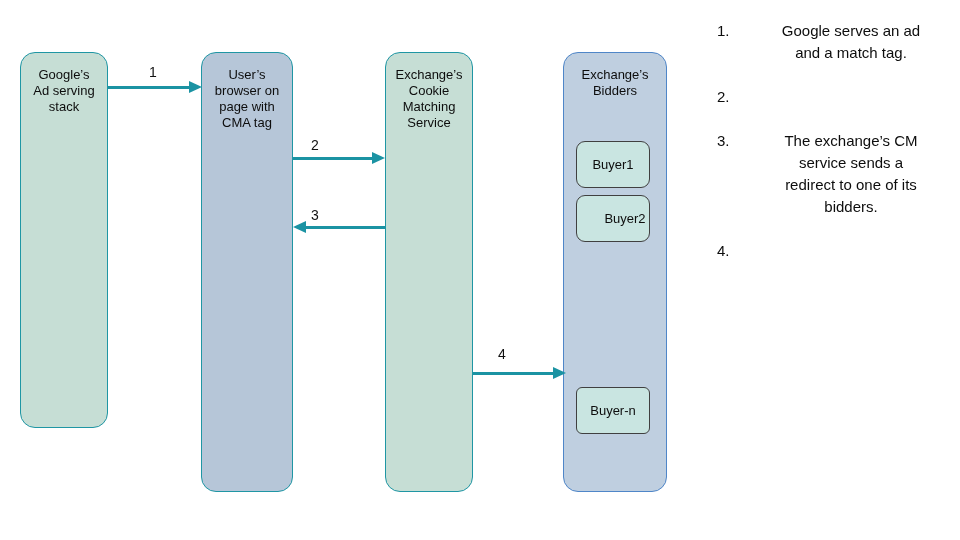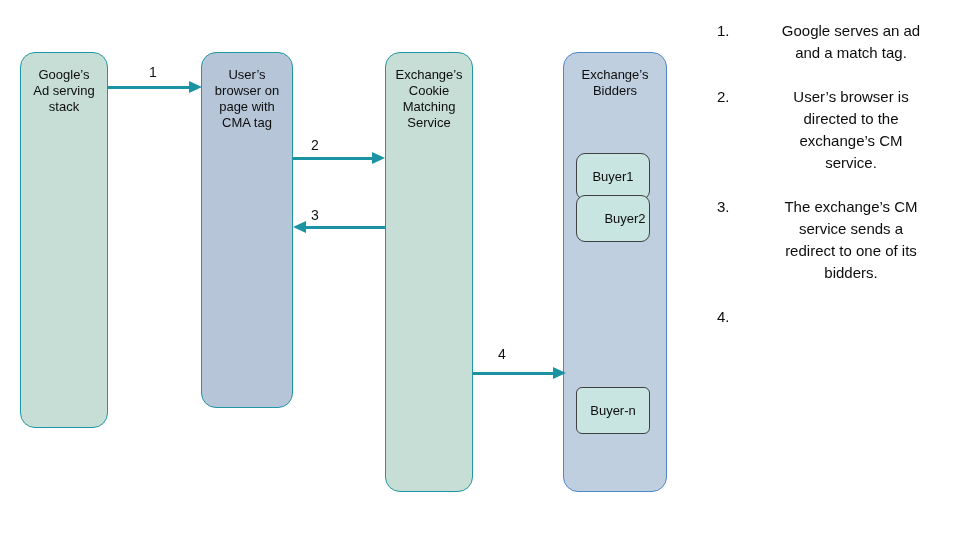--- a/index.html
+++ b/index.html
@@ -26,40 +26,40 @@
   .node-label {
     padding-top: 14px;
     text-align: center;
     font-size: 13px;
     line-height: 16px;
     white-space: pre-line;
   }
   .green  { background: #c6ded5; border-color: #1f96a4; }
   .bluegrey { background: #b6c6d8; border-color: #1f96a4; }
   .n-google  { left: 20px;  top: 52px; width: 88px;  height: 376px; }
-  .n-browser { left: 201px; top: 52px; width: 92px;  height: 356px; }
+  .n-browser { left: 201px; top: 52px; width: 92px;  height: 440px; }
   .n-cms     { left: 385px; top: 52px; width: 88px;  height: 440px; }
   .n-bidders { left: 563px; top: 52px; width: 104px; height: 440px;
                background: #bfcfe0; border-color: #4f86c8; }
   
   .buyer {
     position: absolute;
     left: 12px;
     width: 74px;
     height: 47px;
     box-sizing: border-box;
     background: #c9e5e1;
     border: 1px solid #404040;
     border-radius: 9px;
     display: flex;
     align-items: center;
     justify-content: center;
     font-size: 13px;
   }
-  .b1 { top: 100px; }
+  .b1 { top: 88px; }
   .b2 { top: 142px; padding-left: 24px; }
   .b3 { top: 198px; }
   .bn { top: 334px; border-radius: 6px; }
   
   .arrow { position: absolute; height: 12px; }
   .arrow .line {
     position: absolute;
     top: 4.5px;
     height: 3px;
     background: #1b93a3;
@@ -180,24 +180,20 @@
   <span class="arrow-label al4">4</span>
 
   <div class="steps">
     <div class="step">
       <span class="step-num">1.</span>
       <span class="step-text">Google serves an ad
 and a match tag.</span>
     </div>
     <div class="step">
       <span class="step-num">2.</span>
-      <span class="step-text">User’s browser is
-directed to the
-exchange’s CM
-service.</span>
     </div>
     <div class="step">
       <span class="step-num">3.</span>
       <span class="step-text">The exchange’s CM
 service sends a
 redirect to one of its
 bidders.</span>
     </div>
     <div class="step">
       <span class="step-num">4.</span>

